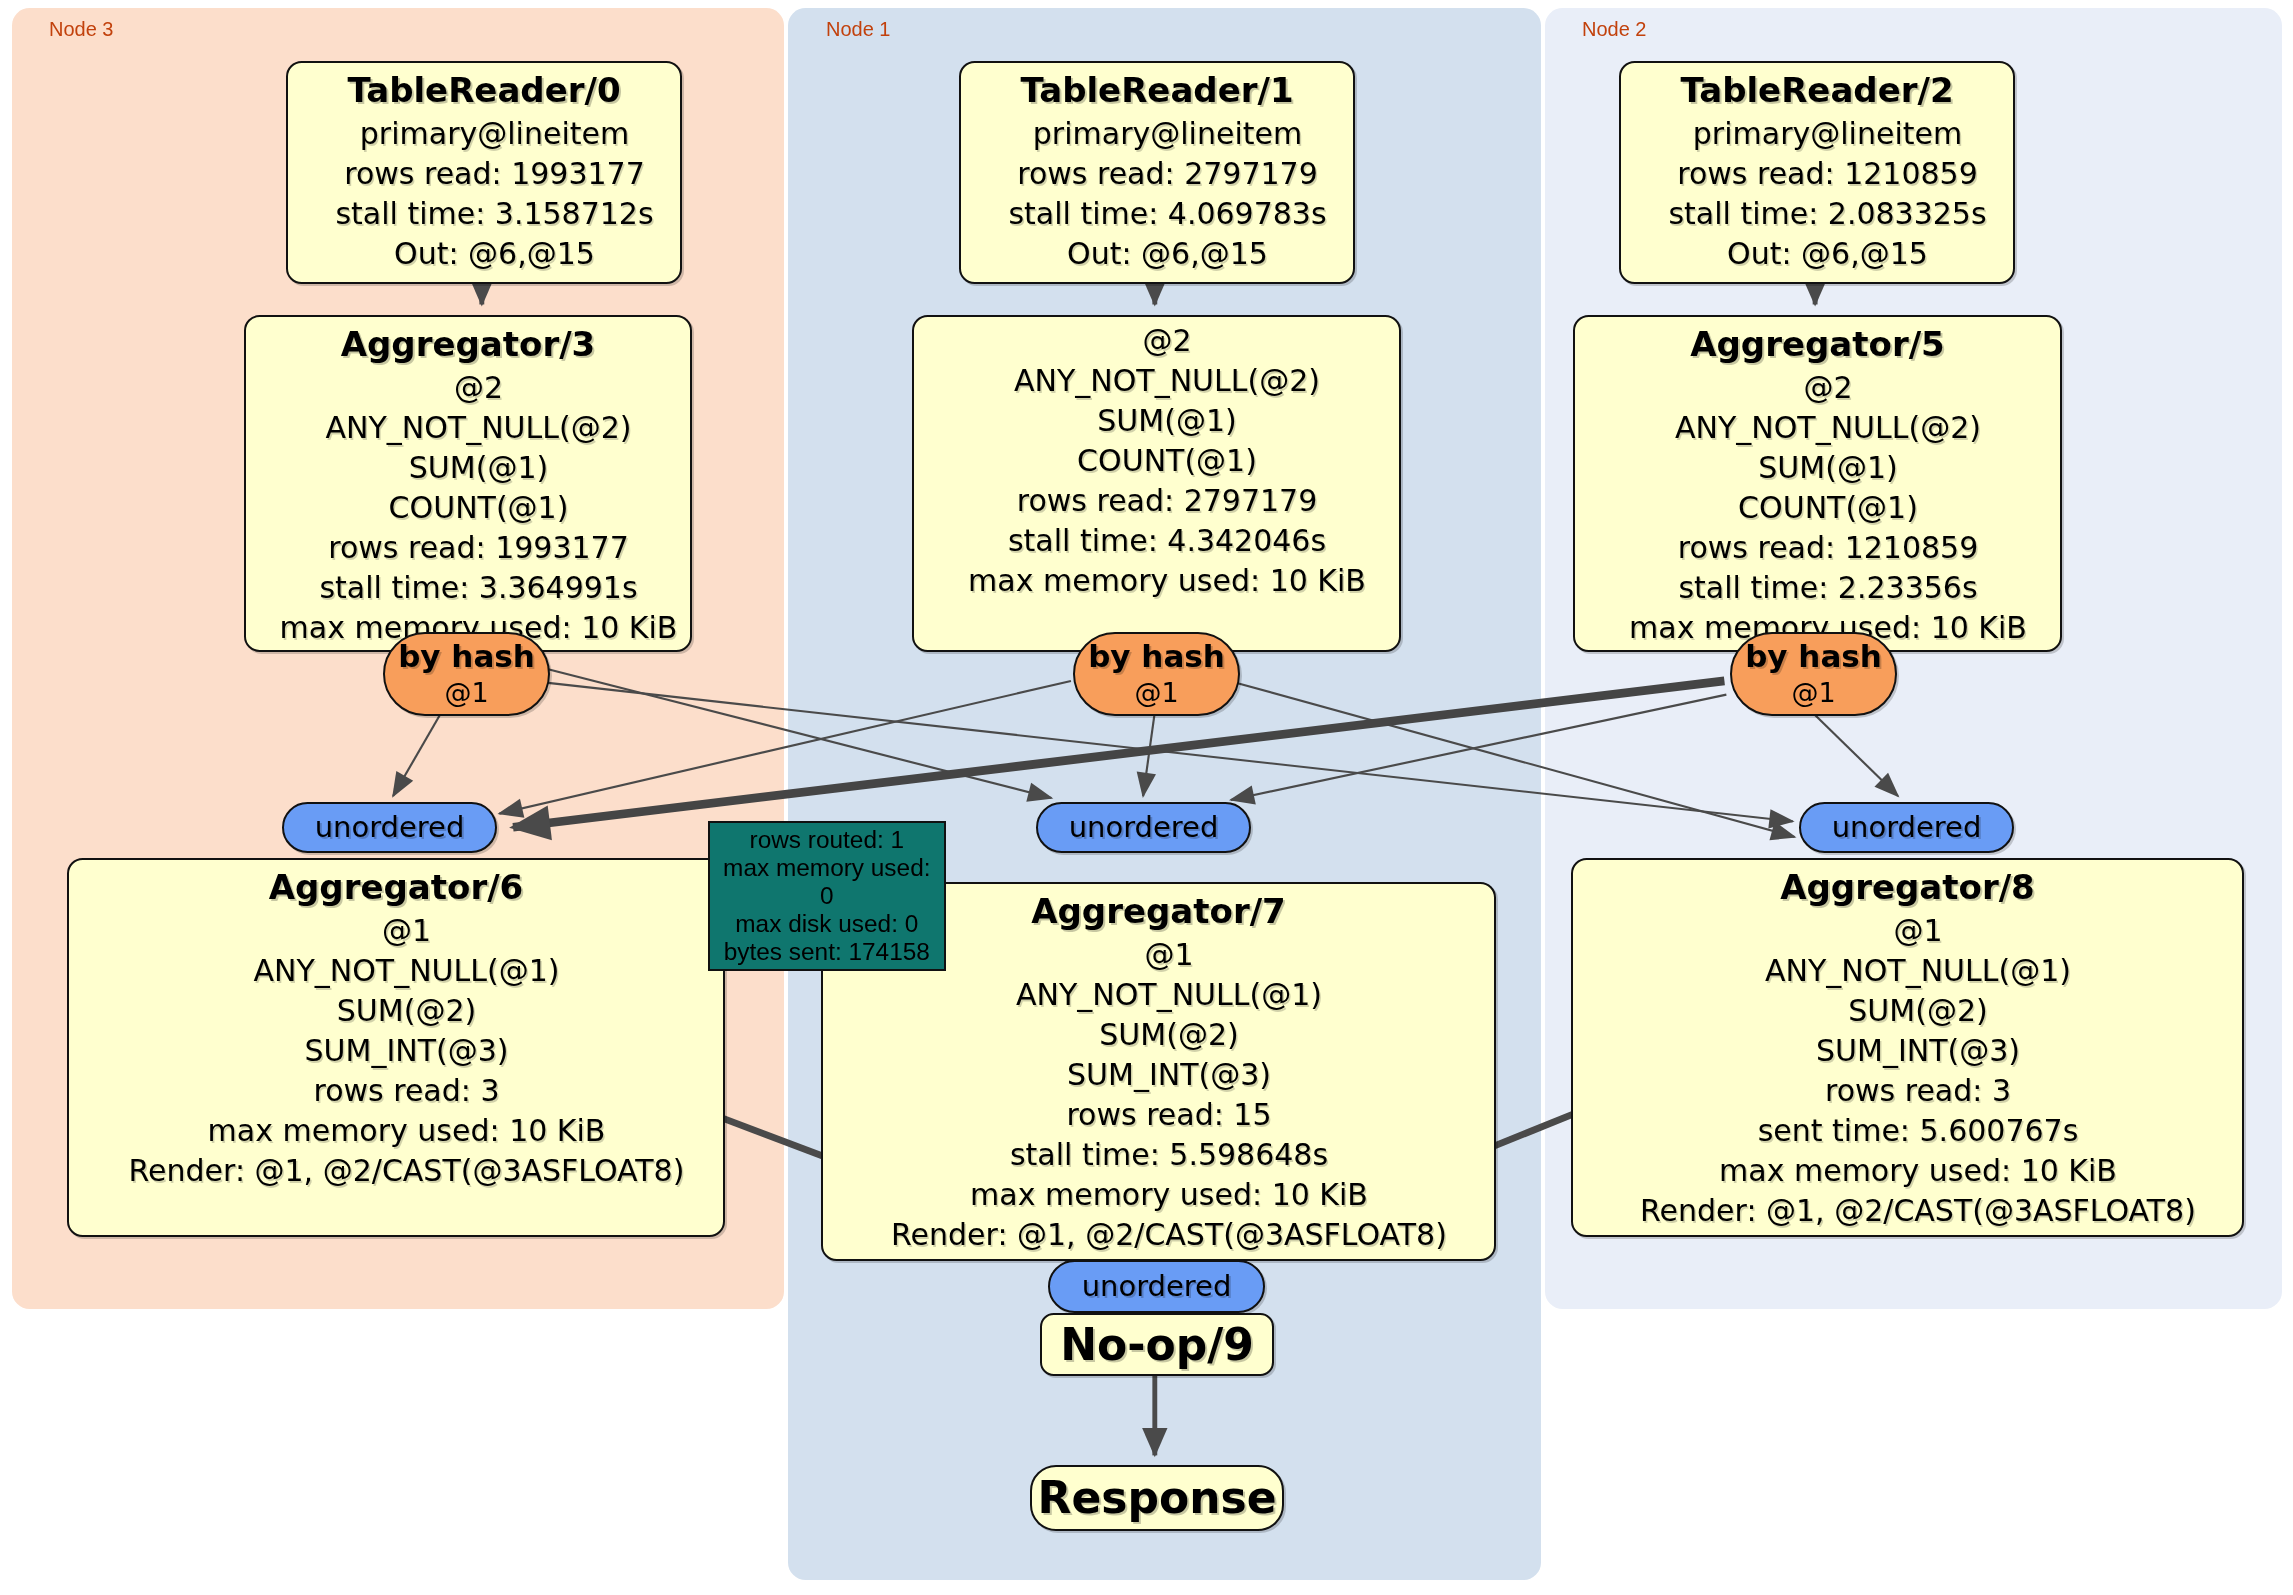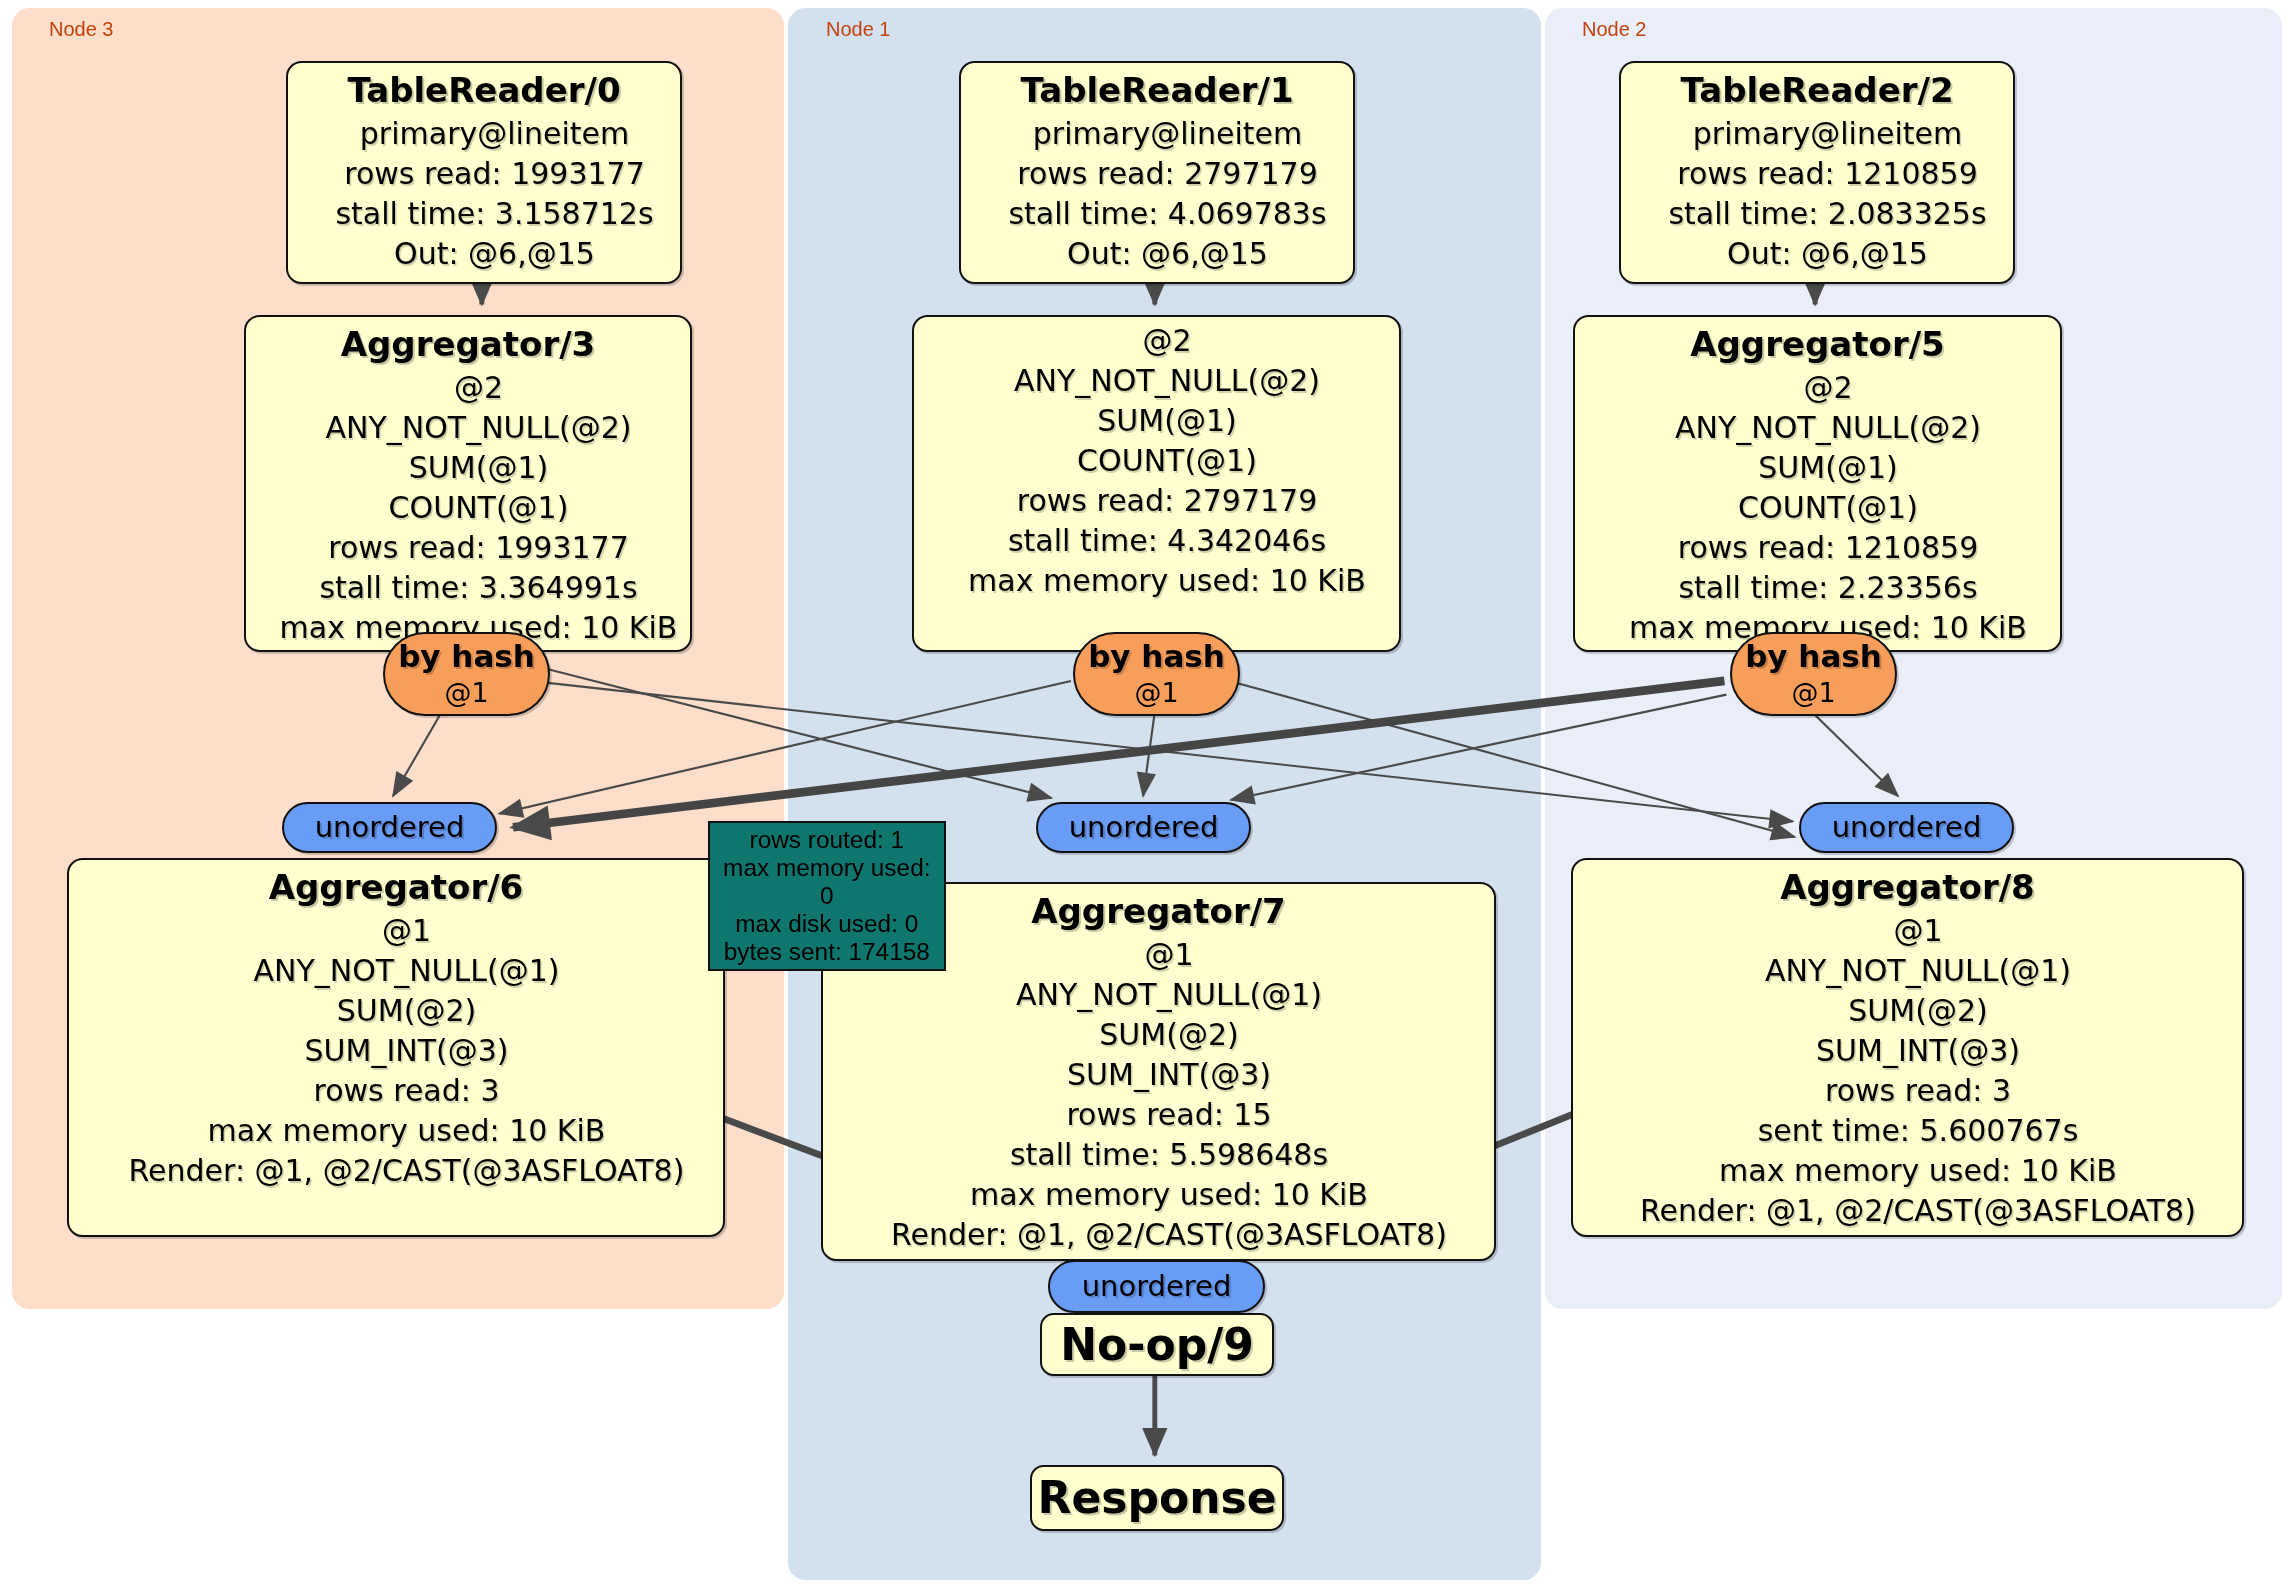--- a/index.html
+++ b/index.html
@@ -193,21 +193,21 @@
     <div class="line">rows read: 3</div>
     <div class="line">sent time: 5.600767s</div>
     <div class="line">max memory used: 10 KiB</div>
     <div class="line">Render: @1, @2/CAST(@3ASFLOAT8)</div>
   </div>
 
   <div class="pill pill-sync" style="left:1048px; top:1260px; width:213px; height:49px; line-height:49px;">unordered</div>
 
   <div class="plain" style="left:1040px; top:1313px; width:230px; height:59px; line-height:59px;">No-op/9</div>
 
-  <div class="plain" style="left:1030px; top:1465px; width:250px; height:62px; line-height:62px;">Response</div>
+  <div class="plain" style="left:1030px; top:1465px; width:250px; height:62px; line-height:62px;border-radius:26px;">Response</div>
 
   <div class="tooltip" style="left:708px; top:821px; width:218px;">
     <div>rows routed: 1</div>
     <div>max memory used: 0</div>
     <div>max disk used: 0</div>
     <div>bytes sent: 174158</div>
   </div>
 
 </div>
 

